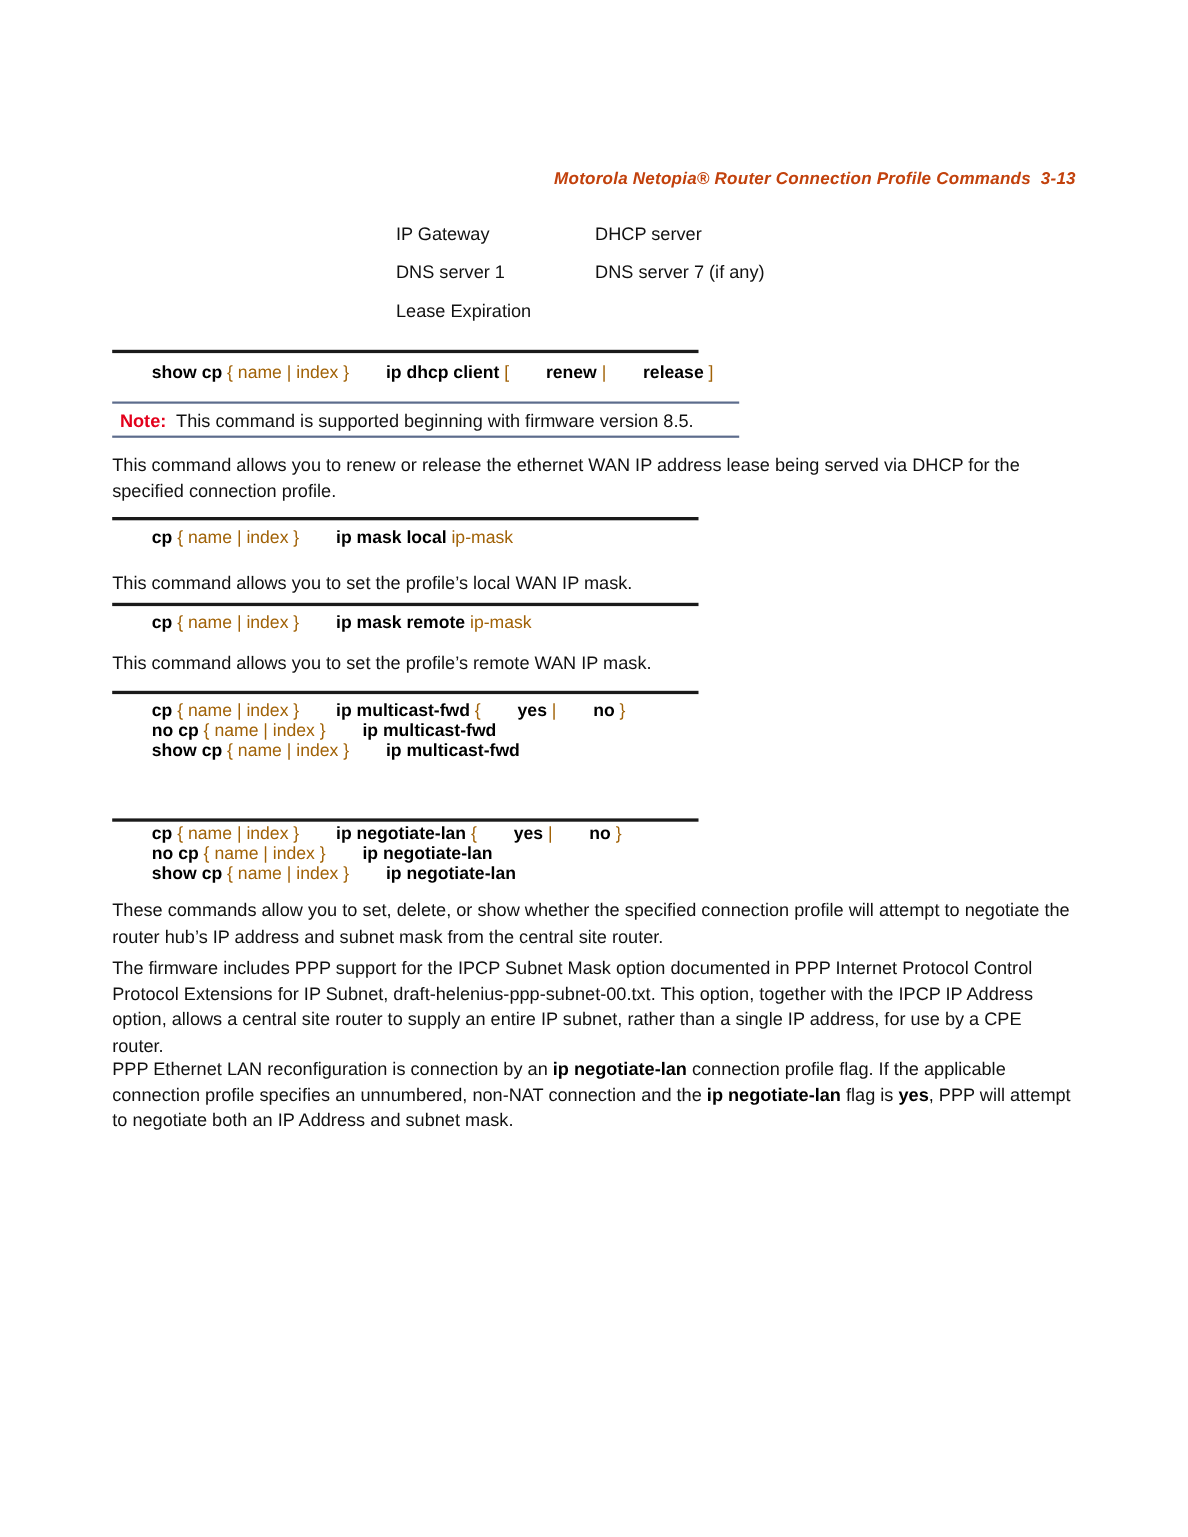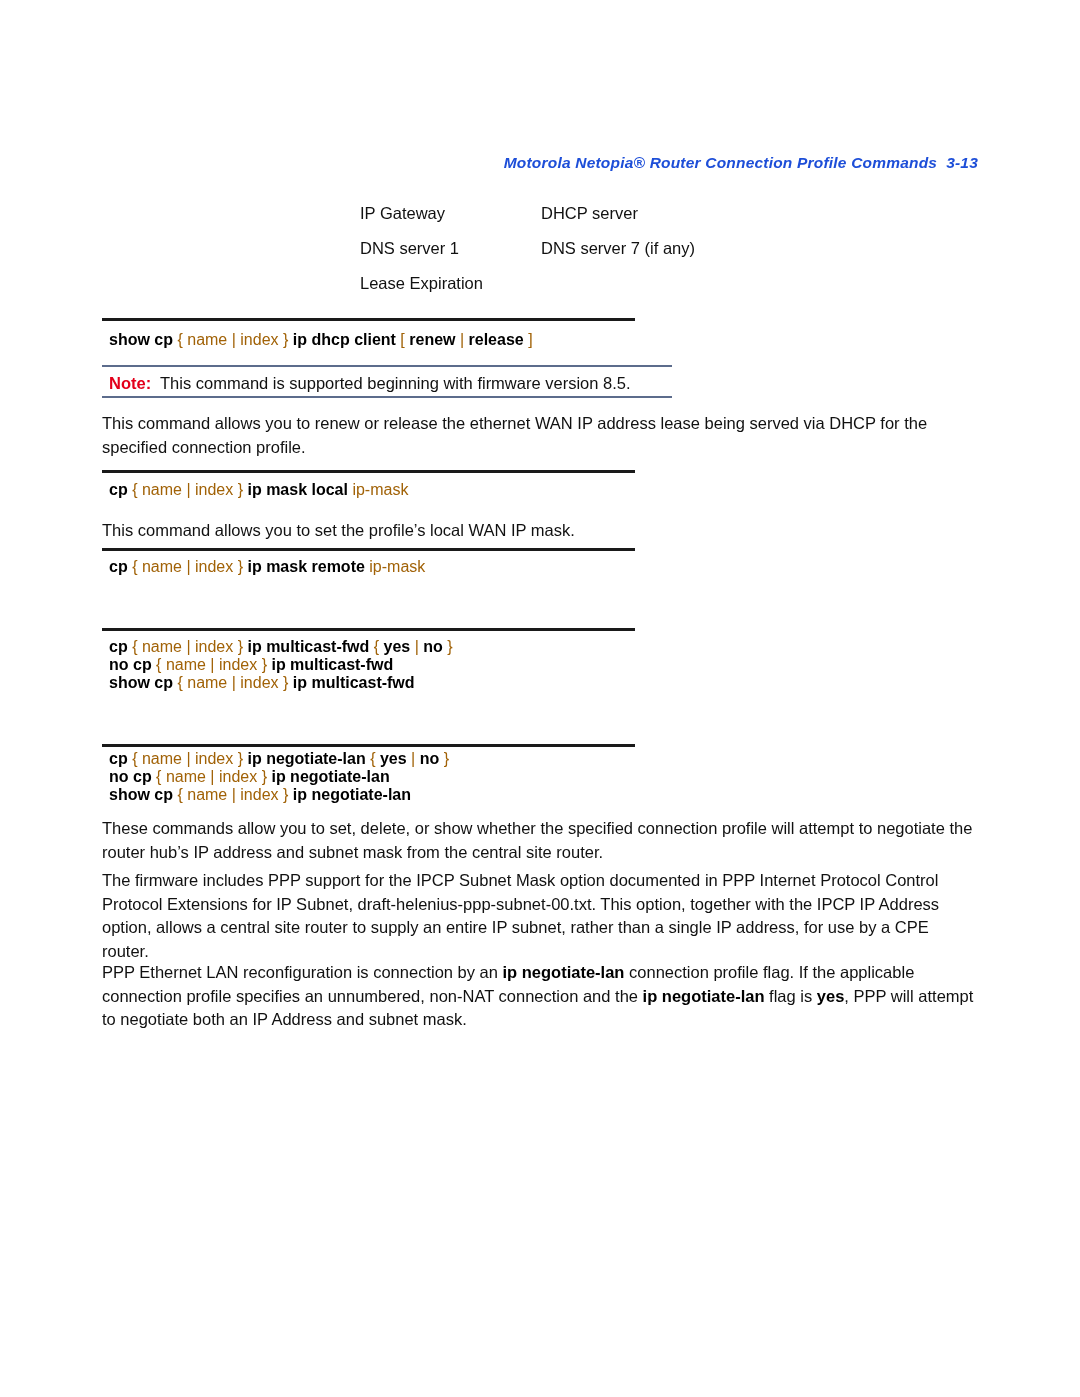--- a/index.html
+++ b/index.html
@@ -27,21 +27,21 @@
   .running-header {
     position: absolute;
     left: 102px;
     top: 136px;
     width: 876px;
     text-align: right;
     font-style: italic;
     font-weight: bold;
     font-size: 15.5px;
     letter-spacing: 0.2px;
-    color: #1d4ed8;
+    color: #c2410c;
     white-space: pre;
   }
   .running-header .pagenum {
     margin-left: 9px;
   }
 
   .two-col-list {
     position: absolute;
     left: 360px;
     top: 196px;
@@ -78,20 +78,21 @@
   .cmd-syntax {
     position: absolute;
     left: 109px;
     font-size: 16px;
     line-height: 21px;
     white-space: pre;
     color: #000;
   }
   .cmd-syntax b {
     font-weight: bold;
+    margin-left: 29px;
   }
   .cmd-syntax .lit {
     font-weight: normal;
     color: #a16207;
   }
 
   
   .note-rule {
     position: absolute;
     left: 102px;
@@ -157,20 +158,21 @@
   <div class="note-rule" style="top:396px;"></div>
 
   <div class="para" style="top:412px;">This command allows you to renew or release the ethernet WAN IP address lease being served via DHCP for the specified connection profile.</div>
 
   <div class="cmd-rule" style="top:470px;"></div>
   <div class="cmd-syntax" style="top:479px;"><b>cp </b><span class="lit">{ name | index } </span><b>ip mask local </b><span class="lit">ip-mask</span></div>
   <div class="para" style="top:519px;">This command allows you to set the profile’s local WAN IP mask.</div>
 
   <div class="cmd-rule" style="top:548px;"></div>
   <div class="cmd-syntax" style="top:556px;"><b>cp </b><span class="lit">{ name | index } </span><b>ip mask remote </b><span class="lit">ip-mask</span></div>
+  <div class="para" style="top:592px;">This command allows you to set the profile’s remote WAN IP mask.</div>
 
   <div class="cmd-rule" style="top:628px;"></div>
   <div class="cmd-syntax" style="top:636px;"><b>cp </b><span class="lit">{ name | index } </span><b>ip multicast-fwd </b><span class="lit">{ </span><b>yes</b><span class="lit"> | </span><b>no</b><span class="lit"> }</span></div>
   <div class="cmd-syntax" style="top:654px;"><b>no cp </b><span class="lit">{ name | index } </span><b>ip multicast-fwd</b></div>
   <div class="cmd-syntax" style="top:672px;"><b>show cp </b><span class="lit">{ name | index } </span><b>ip multicast-fwd</b></div>
 
   <div class="cmd-rule" style="top:744px;"></div>
   <div class="cmd-syntax" style="top:748px;"><b>cp </b><span class="lit">{ name | index } </span><b>ip negotiate-lan </b><span class="lit">{ </span><b>yes</b><span class="lit"> | </span><b>no</b><span class="lit"> }</span></div>
   <div class="cmd-syntax" style="top:766px;"><b>no cp </b><span class="lit">{ name | index } </span><b>ip negotiate-lan</b></div>
   <div class="cmd-syntax" style="top:784px;"><b>show cp </b><span class="lit">{ name | index } </span><b>ip negotiate-lan</b></div>

